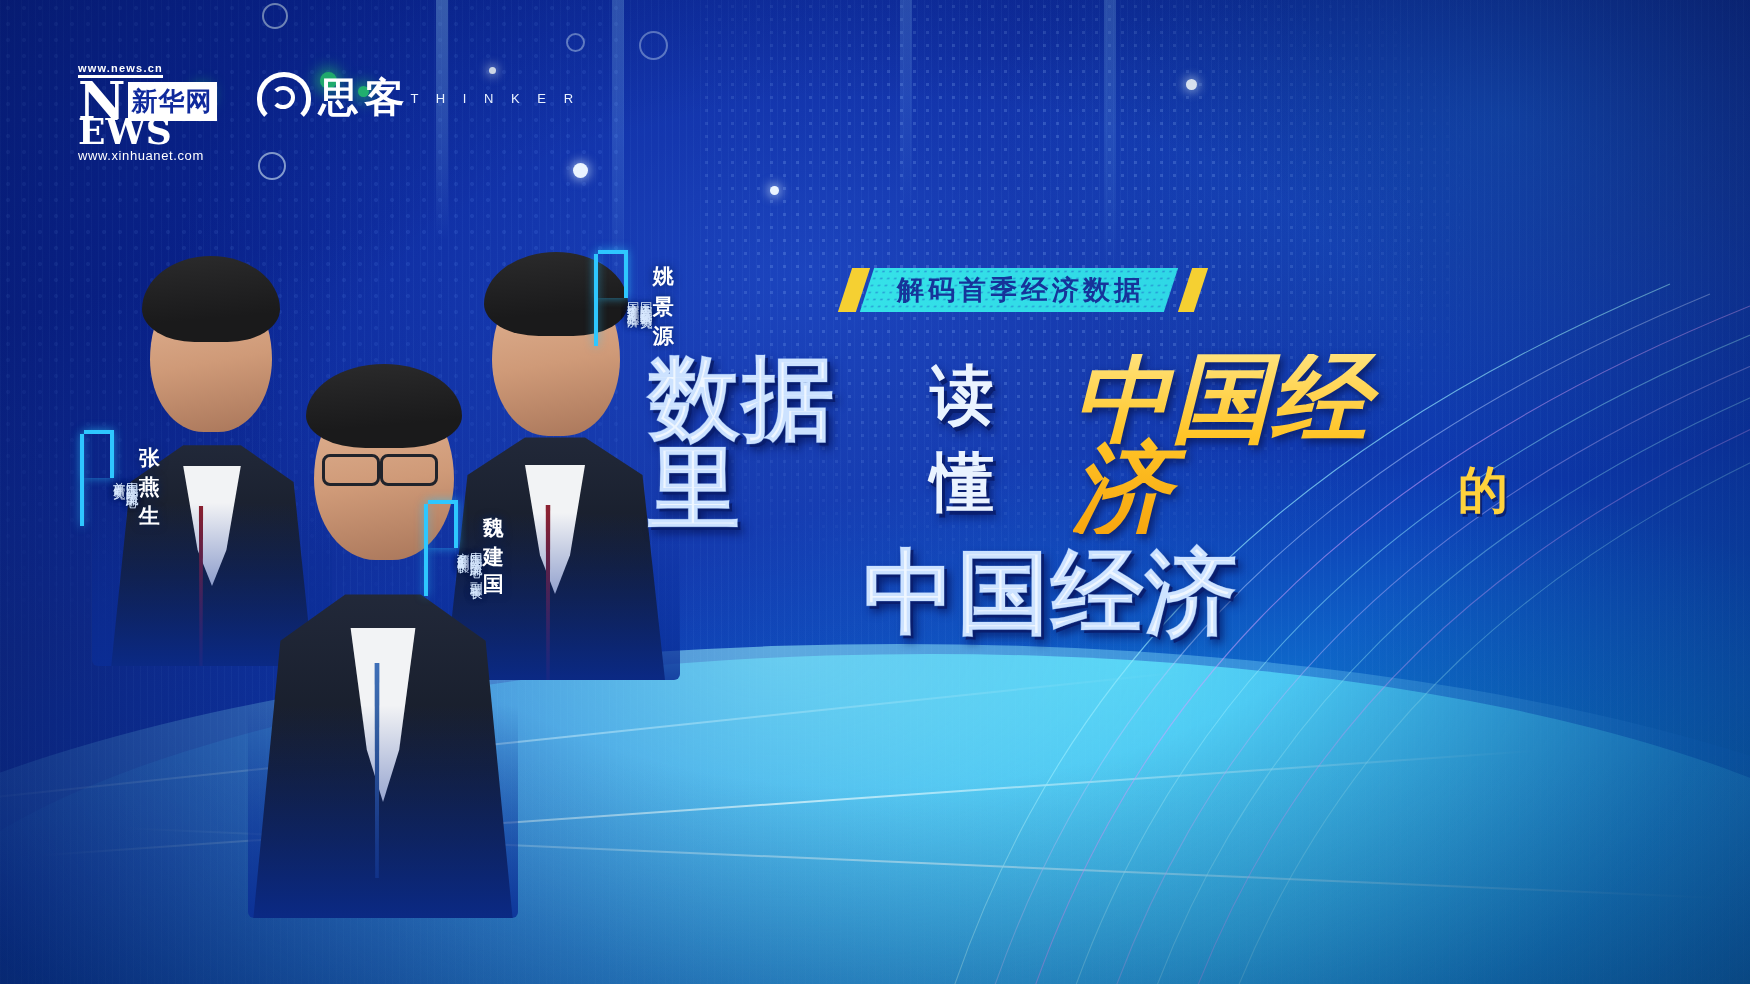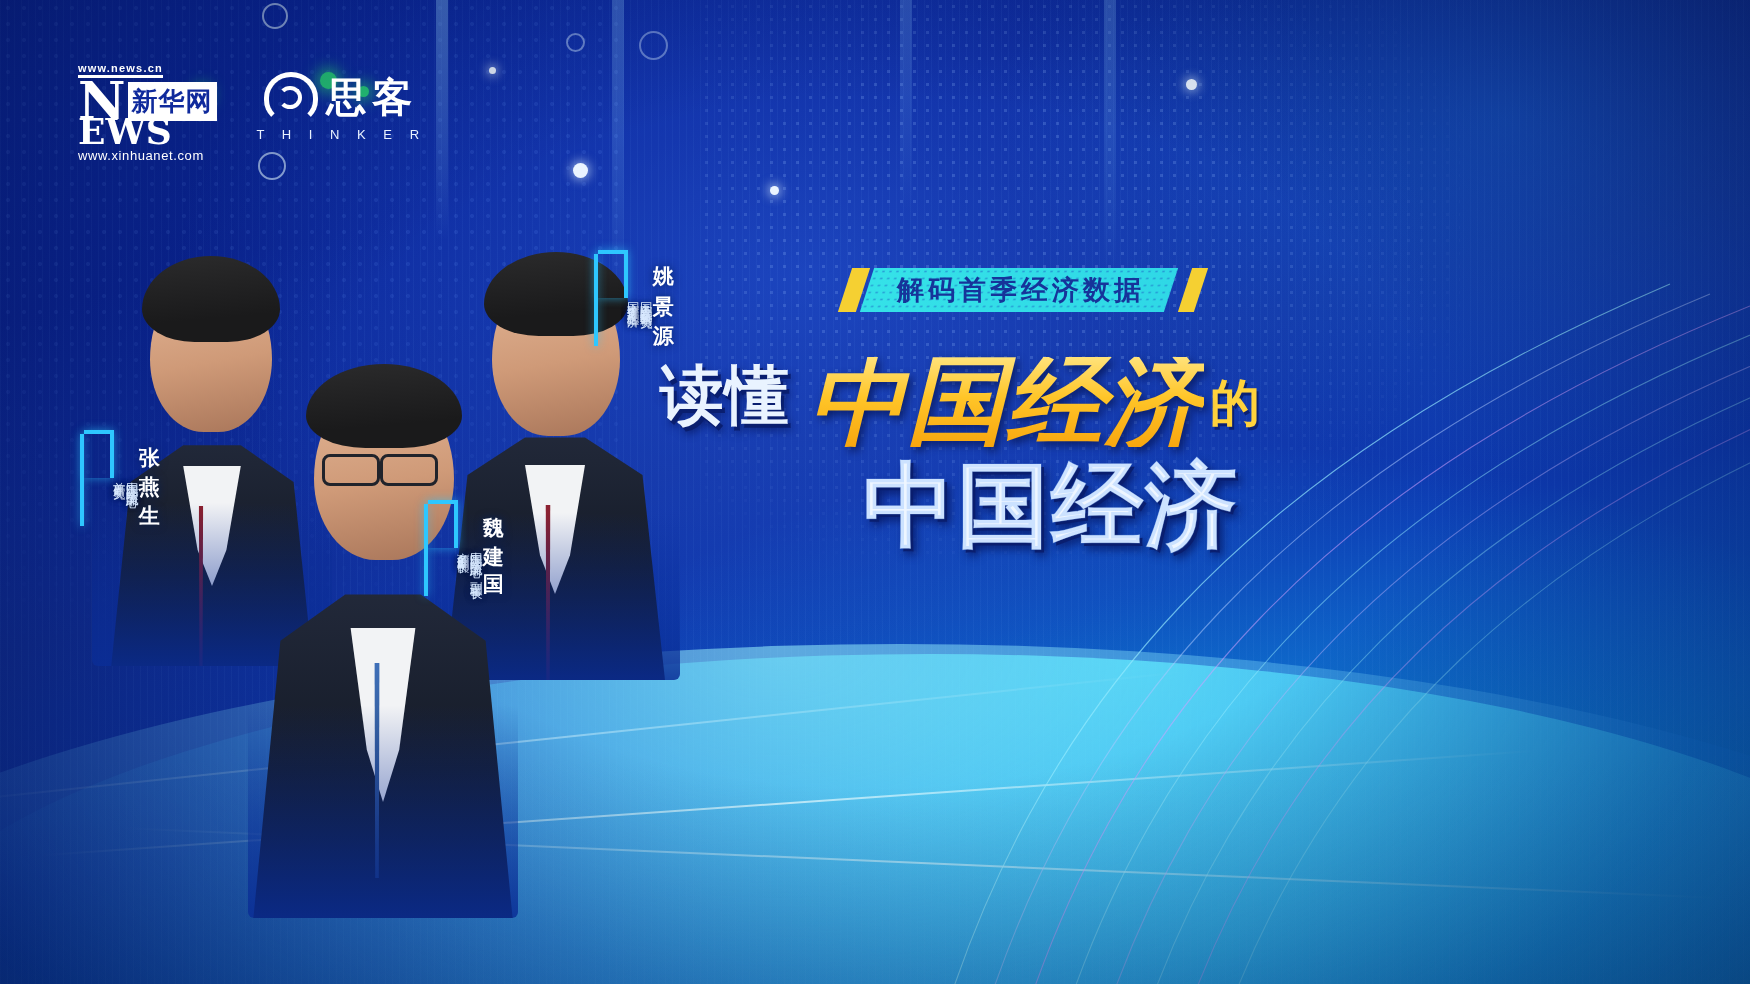--- a/index.html
+++ b/index.html
@@ -105,21 +105,21 @@
 
   .logo{position:absolute;left:78px;top:62px;display:flex;align-items:flex-start;gap:40px;}
   .logo-xh{display:flex;flex-direction:column;align-items:flex-start;}
   .lg-url{font-size:11px;font-weight:bold;color:#fff;letter-spacing:1.2px;
           border-bottom:3px solid #fff;padding-bottom:1px;}
   .lg-main{display:flex;align-items:center;margin-top:2px;}
   .lg-N{font-size:52px;font-weight:bold;color:#fff;line-height:.82;font-family:"DejaVu Serif","Liberation Serif",serif;}
   .lg-cn{background:#fff;color:#0f2a9c;font-size:26px;font-weight:bold;padding:2px 4px;letter-spacing:1px;margin-left:2px;}
   .lg-ews{font-size:36px;font-weight:bold;color:#fff;line-height:.8;font-family:"DejaVu Serif","Liberation Serif",serif;margin-top:-6px;}
   .lg-url2{font-size:13px;color:#fff;letter-spacing:.6px;margin-top:3px;}
-  .logo-tk{display:flex;flex-direction:column;align-items:center;margin-top:8px;}
+  .logo-tk{display:flex;flex-direction:row;align-items:center;margin-top:8px;}
   .tk-row{display:flex;align-items:center;gap:8px;}
   .tk-spiral{width:44px;height:42px;border:5px solid #fff;border-radius:50% 50% 46% 46%;border-bottom-color:transparent;position:relative;}
   .tk-spiral:after{content:"";position:absolute;left:9px;top:9px;width:16px;height:15px;border:4px solid #fff;border-radius:50%;border-left-color:transparent;}
   .tk-cn{font-size:40px;font-weight:bold;color:#fff;letter-spacing:6px;font-family:"DejaVu Serif","Liberation Serif",serif;}
   .tk-en{font-size:13px;color:#e9f2ff;letter-spacing:7px;margin-top:2px;}
 </style>
 </head>
 <body>
 
 <div class="poster">
@@ -250,20 +250,21 @@
 
   <div class="ribbon-banner">
     <div class="rb-slash"></div>
     <div class="rb-body">
       <span class="rb-text">解码首季经济数据</span>
     </div>
   </div>
 
   <div class="headline">
     <div class="hl-row">
+      <span class="hl-white">数据里</span>
       <span class="hl-mid">读懂</span>
       <span class="hl-gold">中国经济</span>
       <span class="hl-de">的</span>
     </div>
     <div class="hl-row hl-row2">
       <span class="hl-white">中国经济</span>
     </div>
   </div>
 
 </div>

